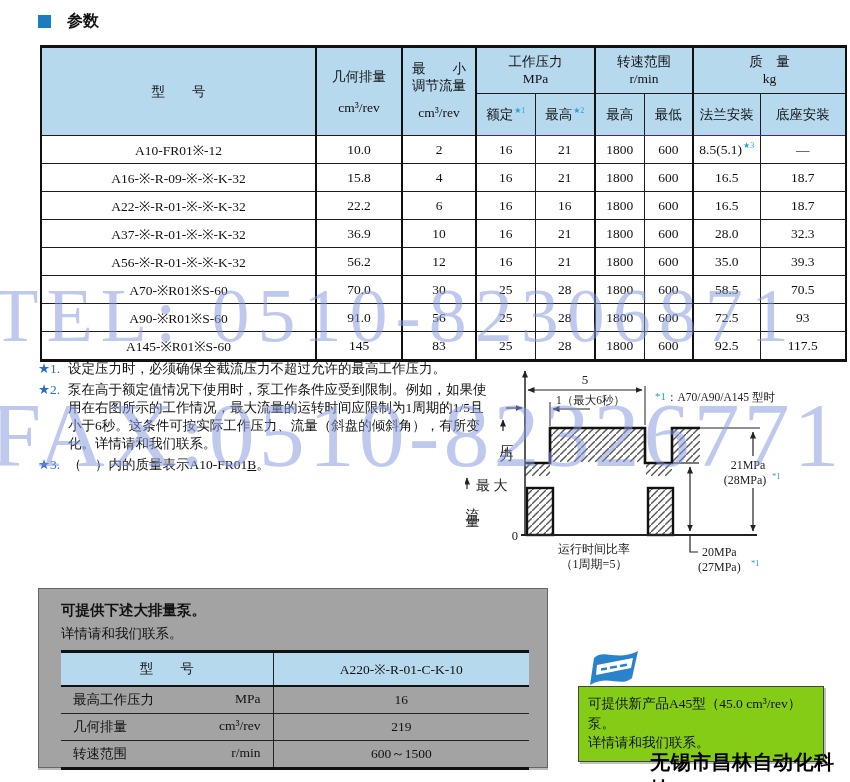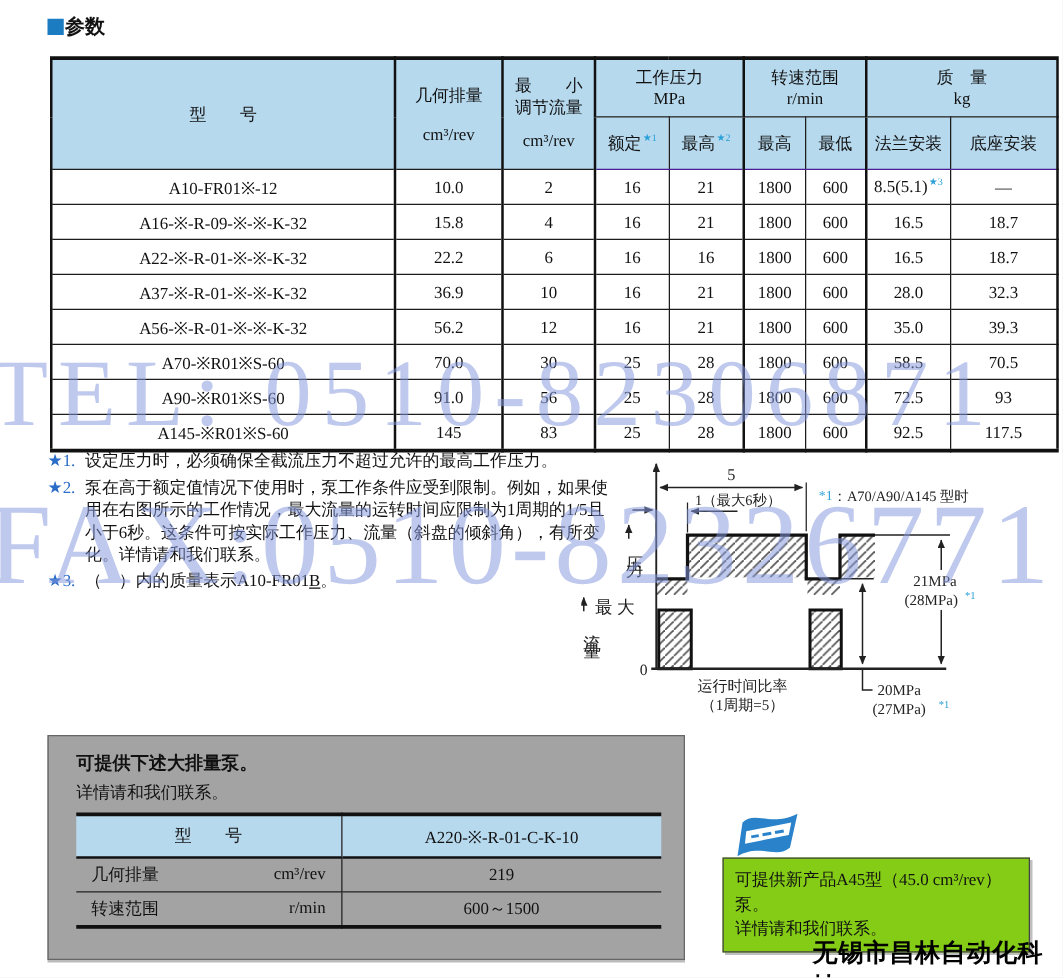--- a/index.html
+++ b/index.html
@@ -2,21 +2,21 @@
 <html><head>
 <meta charset="utf-8">
 <style>
   html,body { margin:0; padding:0; background:#f2f2f2; }
   .page {
     position:relative; width:850px; height:782px; background:#ffffff;
     font-family:"Liberation Serif", serif; color:#111; overflow:hidden;
     margin:0 auto;
   }
   
-  .section-header { position:absolute; left:38px; top:11px; display:flex; align-items:center; gap:1px;
+  .section-header { position:absolute; left:38px; top:11px; display:flex; align-items:center; gap:16px;
     font-family:"Liberation Sans", sans-serif; font-weight:bold; font-size:16px; }
   .blue-square { width:13px; height:13px; background:#1b7cc2; }
 
   
   .main-table { position:absolute; left:40px; top:45px; width:805px; border-collapse:collapse;
     table-layout:fixed; font-size:13.5px; }
   .main-table th, .main-table td { border:1px solid #1c1c1c; text-align:center; padding:0; font-weight:normal; }
   .main-table { border:2px solid #111; border-top:3px solid #111; border-bottom:3px solid #111; }
   .main-table thead th { background:#b6d9ee; }
   .main-table thead tr.tier1 th { height:45px; }
@@ -314,20 +314,29 @@
           <col style="width:256px">
         </colgroup>
       <tbody>
           <tr>
         <th class="divcol">型　　号</th>
         <th>A220-※-R-01-C-K-10</th>
       </tr>
       <tr>
         <td class="divcol">
               <div class="nm-unit">
+                <span>最高工作压力</span>
+                <span>MPa</span>
+              </div>
+            </td>
+        <td>16</td>
+      </tr>
+      <tr>
+        <td class="divcol">
+              <div class="nm-unit">
                 <span>几何排量</span>
                 <span>cm³/rev</span>
               </div>
             </td>
         <td>219</td>
       </tr>
       <tr>
         <td class="divcol">
               <div class="nm-unit">
                 <span>转速范围</span>

